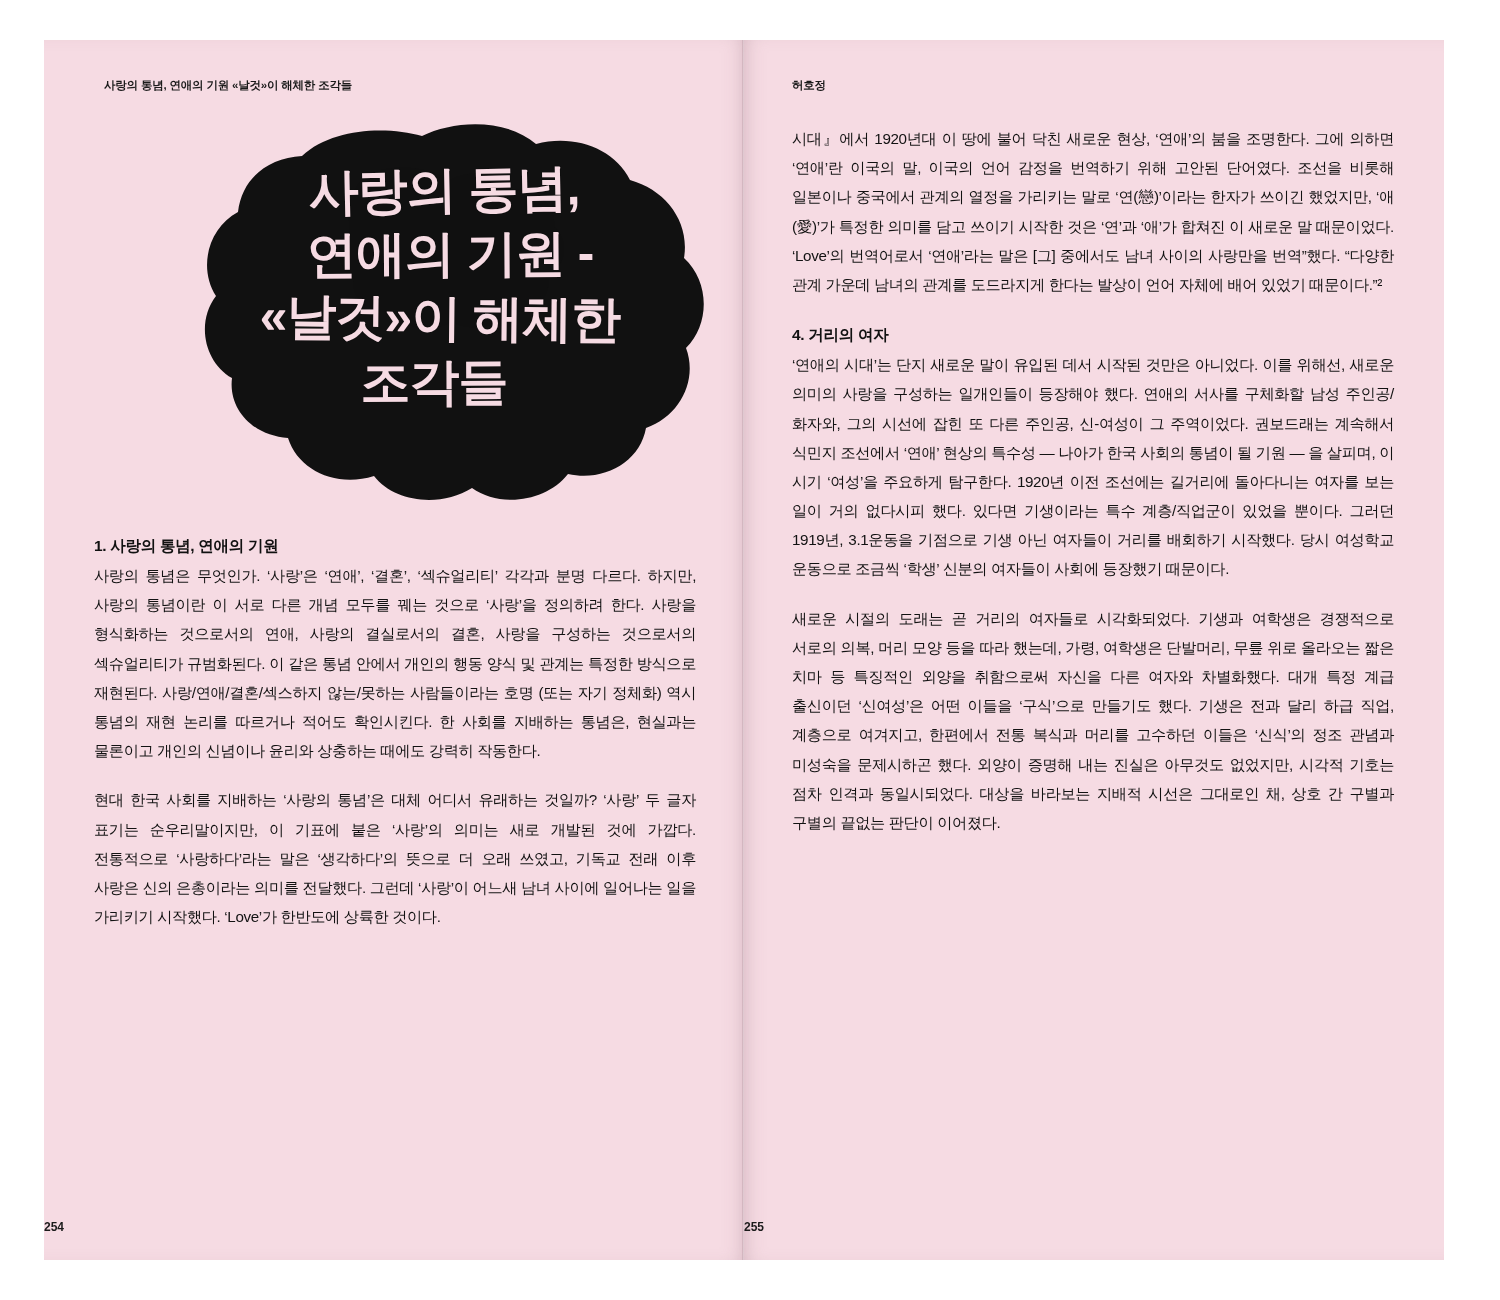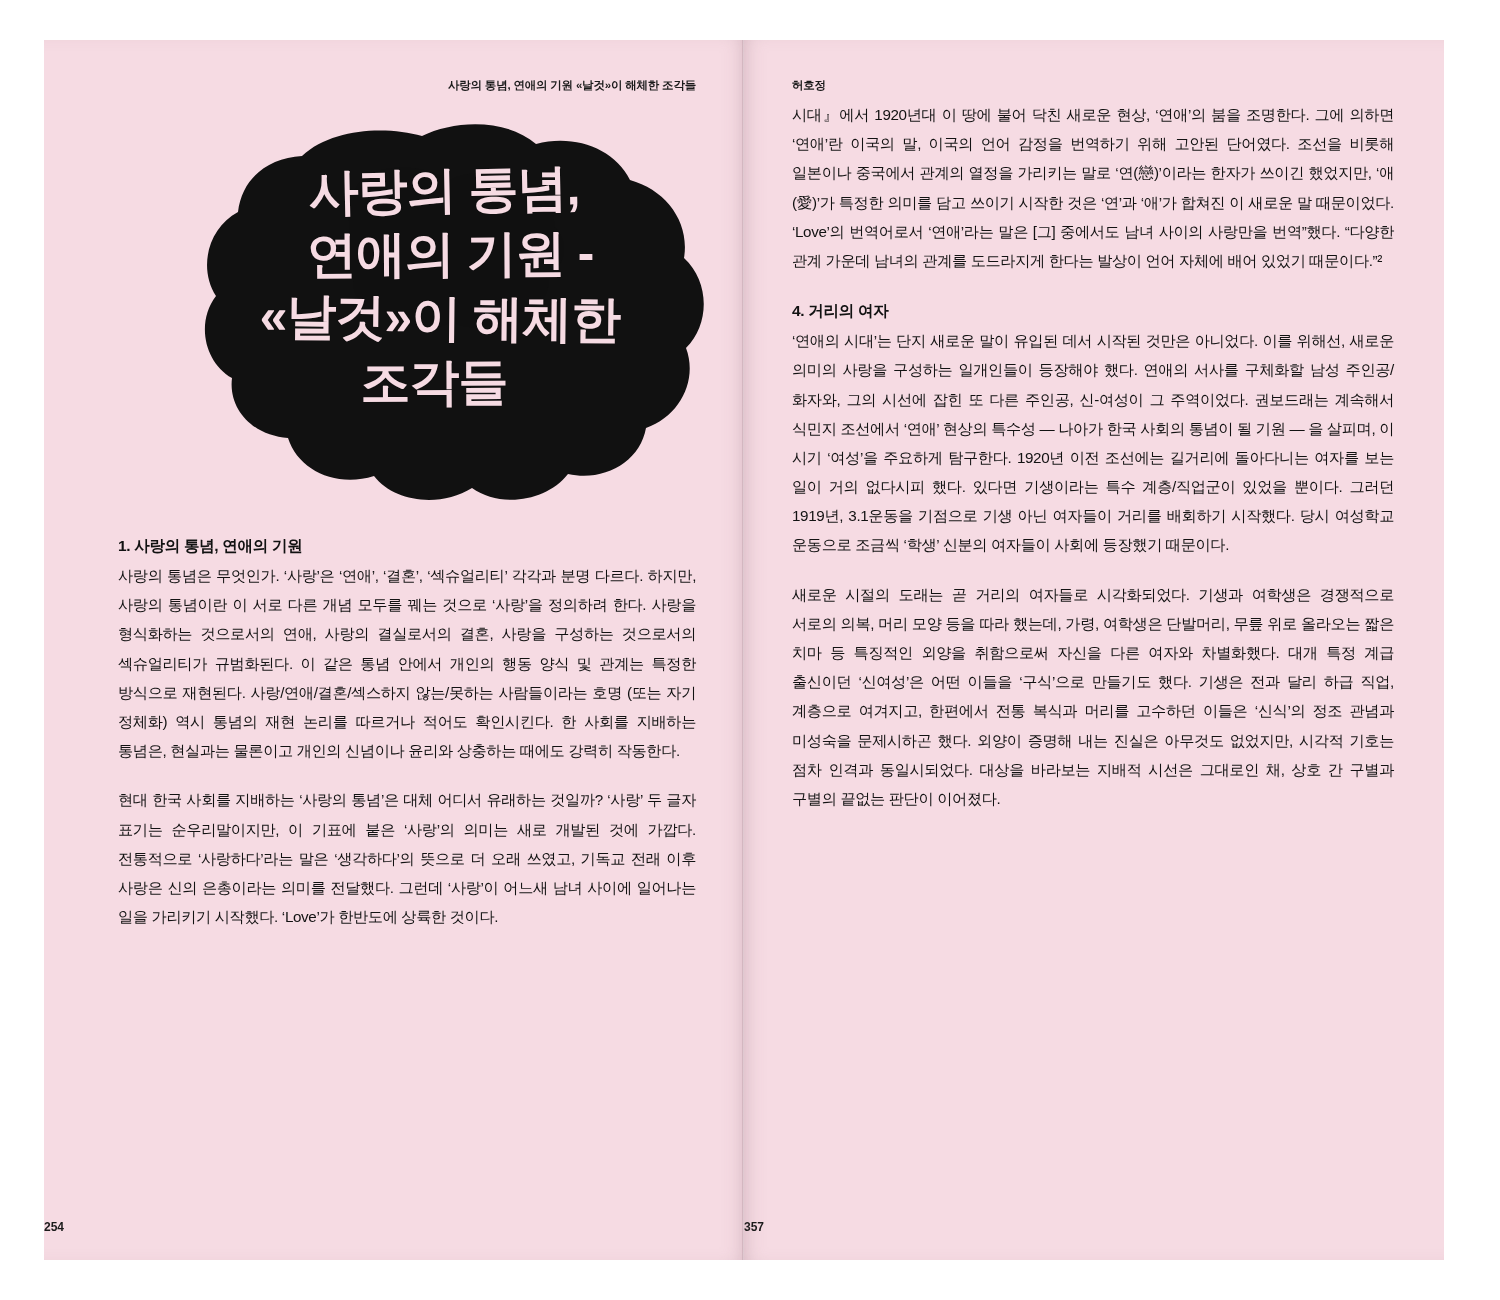--- a/index.html
+++ b/index.html
@@ -44,21 +44,21 @@
     background: linear-gradient(to right, rgba(150,110,125,0.30), rgba(255,255,255,0.55), rgba(150,110,125,0.30));
   }
   .running-head {
     font-size: 11.5px;
     font-weight: bold;
     color: #1b1b1b;
     text-align: center;
     letter-spacing: -0.2px;
     height: 16px;
   }
-  .rh-left { text-align: right; padding-left: 10px; }
+  .rh-left { text-align: left; padding-left: 10px; }
   .rh-right { text-align: left; }
 
   
   .title-art {
     position: relative;
     width: 580px;
     height: 400px;
     margin: 16px 0 0 60px;
   }
   .title-art svg { position: absolute; inset: 0; }
@@ -101,22 +101,22 @@
   .folio {
     position: absolute;
     bottom: 26px;
     width: 100%;
     left: 0;
     text-align: left;
     font-size: 12px;
     font-weight: bold;
     color: #1b1b1b;
   }
-  .body-left { margin-top: 22px; margin-left: 24px; }
-  .body-right { margin-top: 6px; }
+  .body-left { margin-top: 22px; }
+  .body-right { margin-top: 30px; }
 </style>
 </head>
 <body>
 
 <div id="spread">
 
   <div class="page" id="page-left">
     <div class="running-head rh-left">사랑의 통념, 연애의 기원 «날것»이 해체한 조각들</div>
 
     <div class="title-art">
@@ -153,16 +153,16 @@
   <div class="page" id="page-right">
     <div class="running-head rh-right">허호정</div>
 
     <div class="body-right">
       <p class="para">시대』에서 1920년대 이 땅에 불어 닥친 새로운 현상, ‘연애’의 붐을 조명한다. 그에 의하면 ‘연애’란 이국의 말, 이국의 언어 감정을 번역하기 위해 고안된 단어였다. 조선을 비롯해 일본이나 중국에서 관계의 열정을 가리키는 말로 ‘연(戀)’이라는 한자가 쓰이긴 했었지만, ‘애(愛)’가 특정한 의미를 담고 쓰이기 시작한 것은 ‘연’과 ‘애’가 합쳐진 이 새로운 말 때문이었다. ‘Love’의 번역어로서 ‘연애’라는 말은 [그] 중에서도 남녀 사이의 사랑만을 번역”했다. “다양한 관계 가운데 남녀의 관계를 도드라지게 한다는 발상이 언어 자체에 배어 있었기 때문이다.”²</p>
       <div class="section-head">4. 거리의 여자</div>
       <p class="para">‘연애의 시대’는 단지 새로운 말이 유입된 데서 시작된 것만은 아니었다. 이를 위해선, 새로운 의미의 사랑을 구성하는 일개인들이 등장해야 했다. 연애의 서사를 구체화할 남성 주인공/화자와, 그의 시선에 잡힌 또 다른 주인공, 신-여성이 그 주역이었다. 권보드래는 계속해서 식민지 조선에서 ‘연애’ 현상의 특수성 — 나아가 한국 사회의 통념이 될 기원 — 을 살피며, 이 시기 ‘여성’을 주요하게 탐구한다. 1920년 이전 조선에는 길거리에 돌아다니는 여자를 보는 일이 거의 없다시피 했다. 있다면 기생이라는 특수 계층/직업군이 있었을 뿐이다. 그러던 1919년, 3.1운동을 기점으로 기생 아닌 여자들이 거리를 배회하기 시작했다. 당시 여성학교 운동으로 조금씩 ‘학생’ 신분의 여자들이 사회에 등장했기 때문이다.</p>
       <p class="para">새로운 시절의 도래는 곧 거리의 여자들로 시각화되었다. 기생과 여학생은 경쟁적으로 서로의 의복, 머리 모양 등을 따라 했는데, 가령, 여학생은 단발머리, 무릎 위로 올라오는 짧은 치마 등 특징적인 외양을 취함으로써 자신을 다른 여자와 차별화했다. 대개 특정 계급 출신이던 ‘신여성’은 어떤 이들을 ‘구식’으로 만들기도 했다. 기생은 전과 달리 하급 직업, 계층으로 여겨지고, 한편에서 전통 복식과 머리를 고수하던 이들은 ‘신식’의 정조 관념과 미성숙을 문제시하곤 했다. 외양이 증명해 내는 진실은 아무것도 없었지만, 시각적 기호는 점차 인격과 동일시되었다. 대상을 바라보는 지배적 시선은 그대로인 채, 상호 간 구별과 구별의 끝없는 판단이 이어졌다.</p>
     </div>
 
-    <div class="folio">357</div>
+    <div class="folio">255</div>
   </div>
 
 </div>
 
 </body></html>

